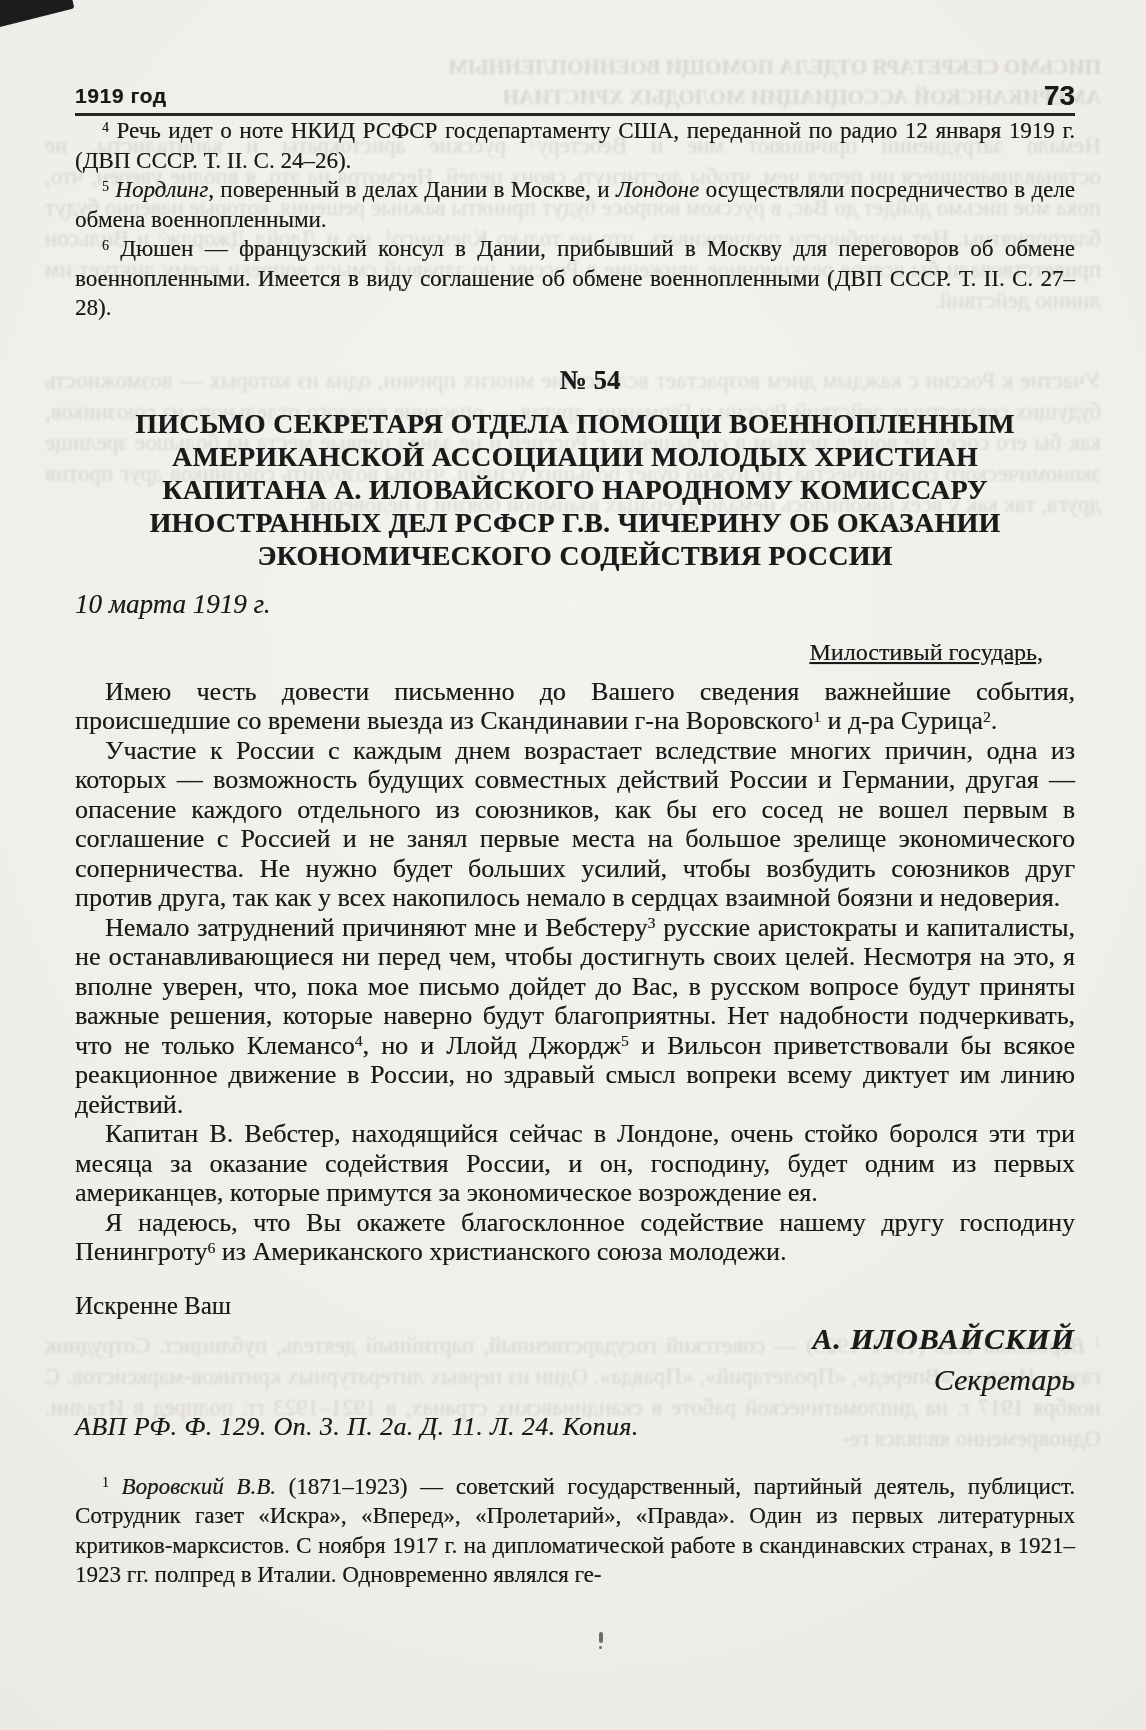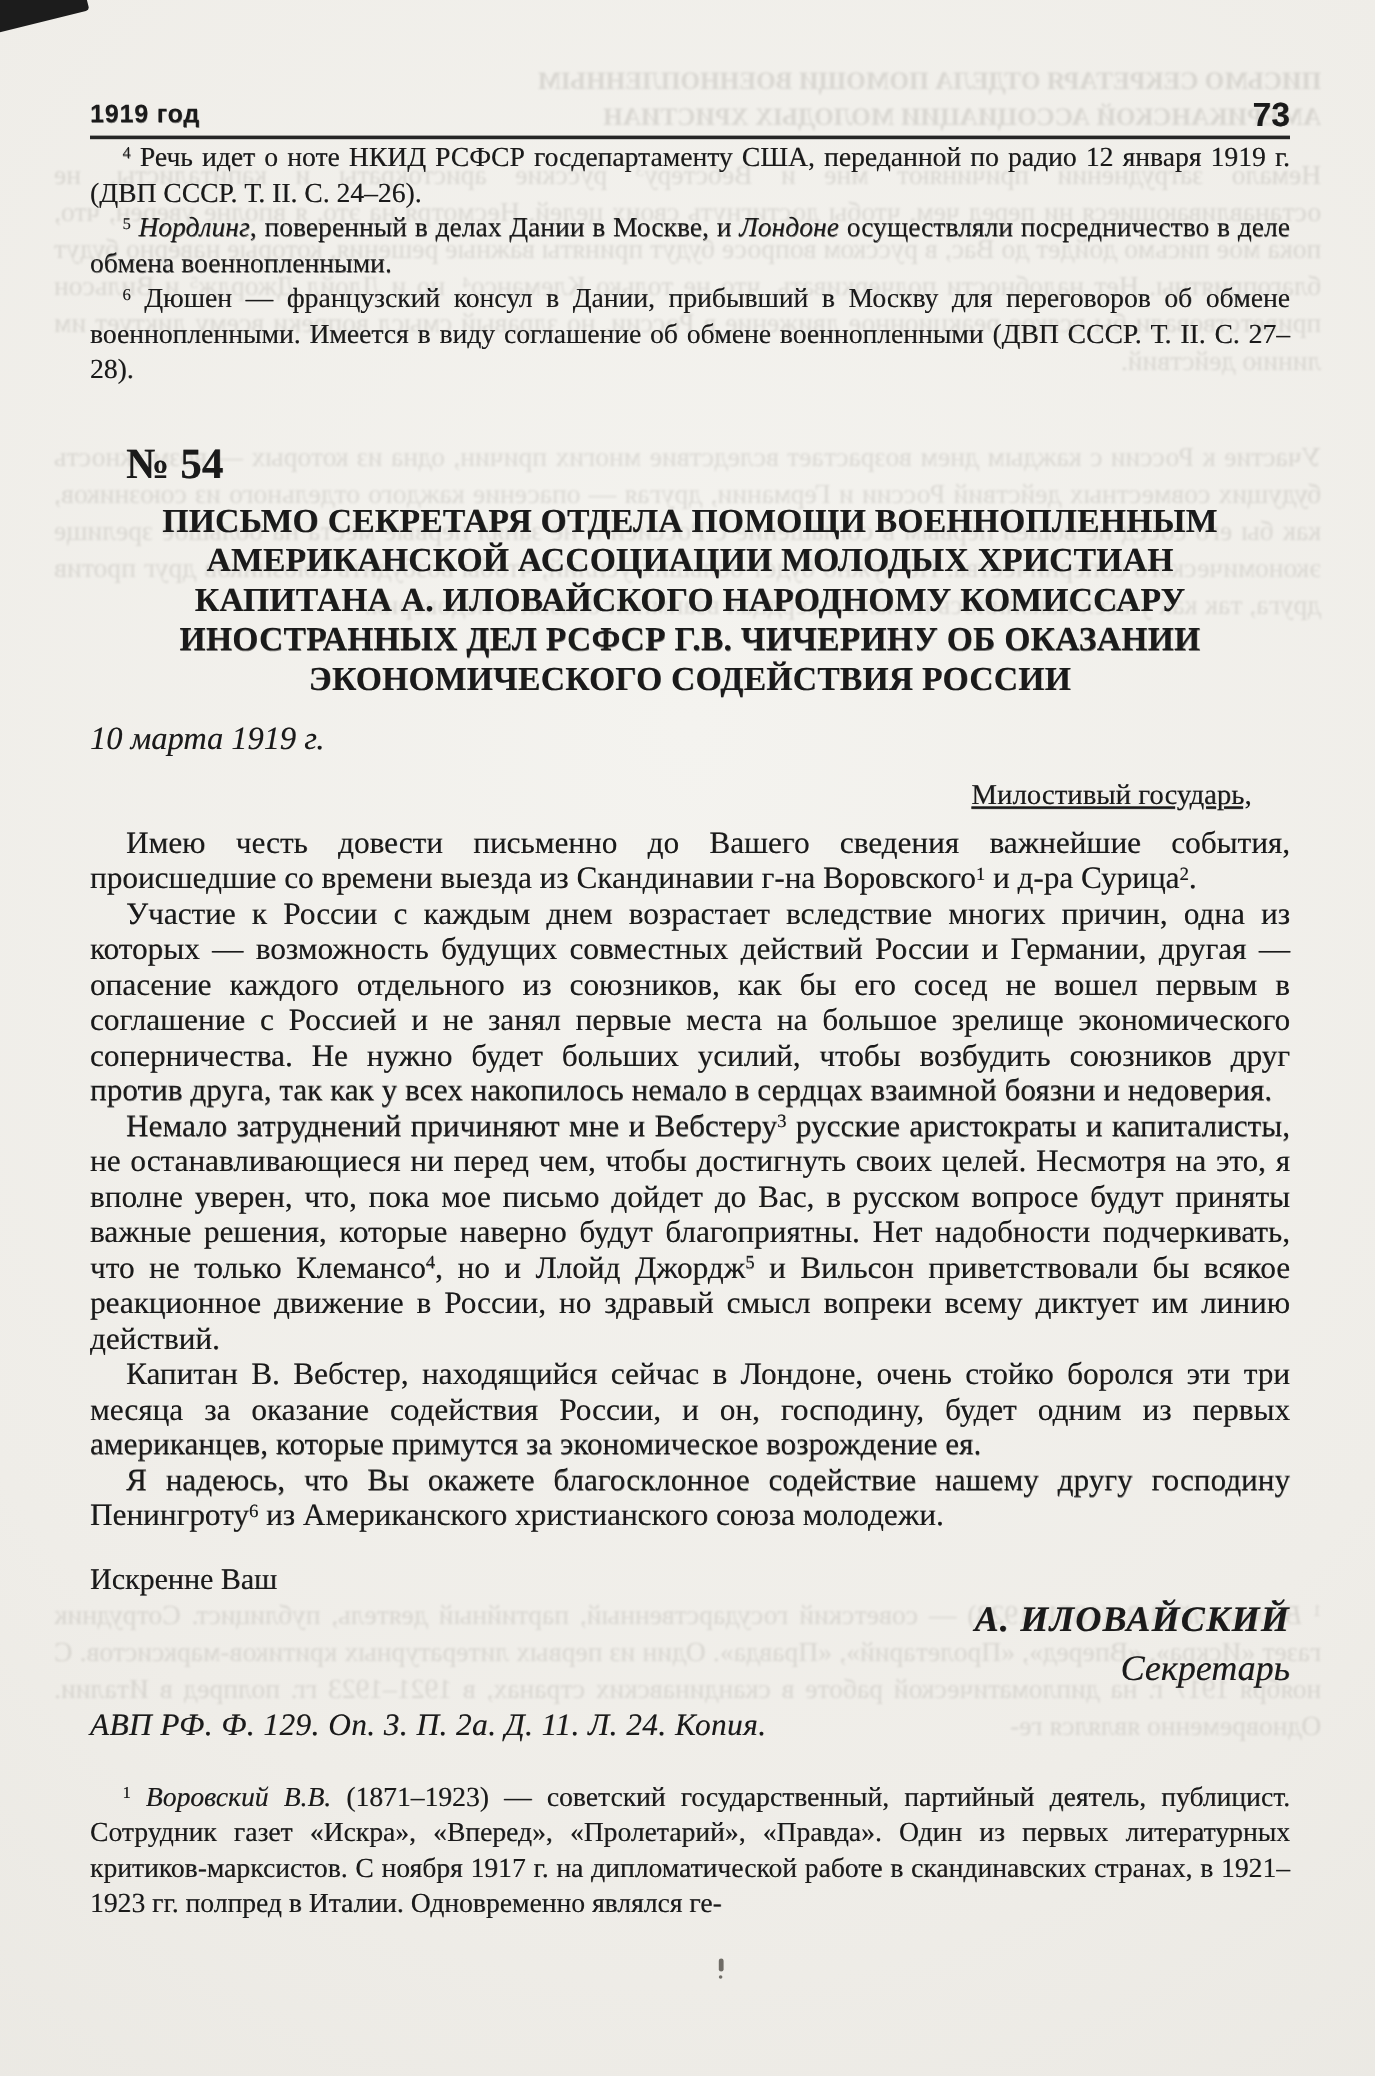--- a/index.html
+++ b/index.html
@@ -53,21 +53,21 @@
     border-bottom:3px solid #262626; padding-bottom:5px;
     font-family:"Liberation Sans","DejaVu Sans",sans-serif; font-weight:bold;
   }
   .rh-year { font-size:21px; letter-spacing:.6px; }
   .rh-page { font-size:28px; line-height:24px; }
 
   .top-footnotes { font-size:23px; line-height:29.5px; text-align:justify; }
   .fn { margin:0; text-indent:27px; }
   sup { font-size:.6em; line-height:0; position:relative; top:-.45em; vertical-align:baseline; }
 
-  .doc-number { margin:42px 0 0 30px; font-size:36px; font-weight:bold; }
+  .doc-number { margin:42px 0 0 30px; font-size:27px; font-weight:bold;text-align:center; }
   .doc-title  { margin:11px 0 0 0; font-size:28px; line-height:33px; font-weight:bold; white-space:pre-line; letter-spacing:.2px;text-align:center; }
   .doc-date   { margin:17px 0 4px 0; font-size:27px; font-style:italic; }
 
   .salutation { margin:19px 32px 0 0; font-size:24px; text-align:right;text-decoration:underline; }
 
   .letter-body { margin-top:11px; font-size:26px; line-height:29.5px; text-align:justify; }
   .body-p { margin:0; text-indent:30px; }
 
   .closing { margin:25px 0 0 0; font-size:25px; }
   .signature { margin-top:2px; text-align:right; font-style:italic; }

